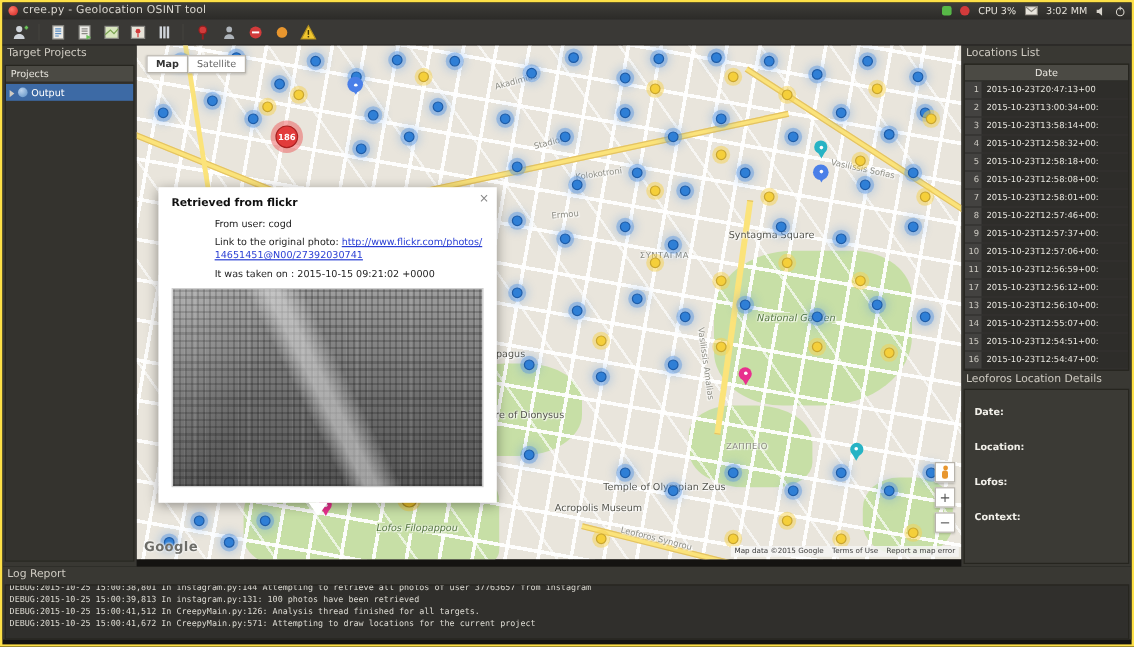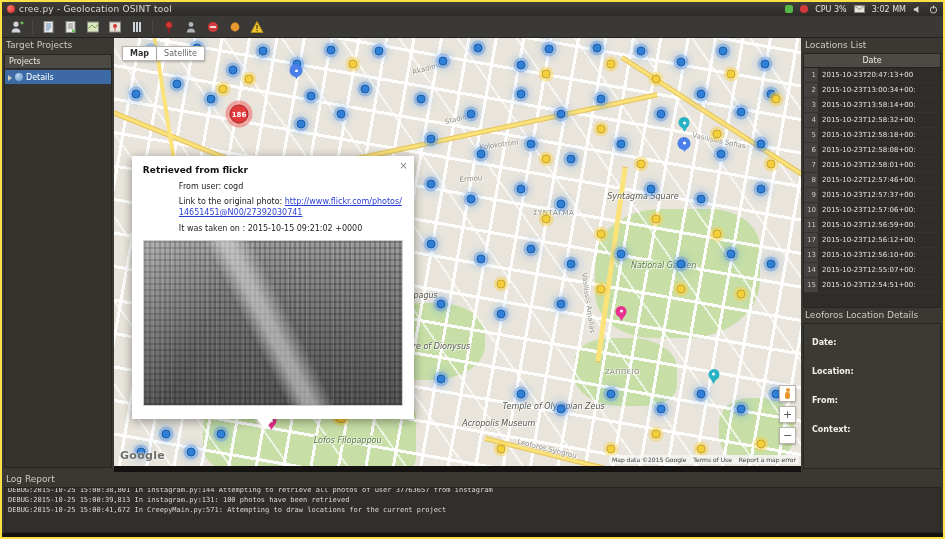--- a/index.html
+++ b/index.html
@@ -54,21 +54,21 @@
   .roads-overlay { position:absolute; inset:0;
     background-image:
       repeating-linear-gradient(100deg, transparent 0 24px, rgba(255,255,255,.95) 24px 27px),
       repeating-linear-gradient(10deg,  transparent 0 30px, rgba(255,255,255,.95) 30px 33px),
       repeating-linear-gradient(55deg,  transparent 0 46px, rgba(255,255,255,.65) 46px 48px); }
   .yroad { position:absolute; background:#fbe37a; border-top:1px solid #e3c264; border-bottom:1px solid #e3c264; }
 
   .map-label { position:absolute; font-size:8px; color:#6f6f66; white-space:nowrap;
                text-shadow:0 0 2px #fff, 0 0 2px #fff, 1px 1px 1px #fff; z-index:3; }
   .map-label.park  { color:#54763f; font-style:italic; }
-  .map-label.place { color:#55554d;font-style:italic; }
+  .map-label.place { color:#55554d; }
   .map-label.station { color:#87877d; font-size:7px; letter-spacing:.4px; }
   .map-label.street  { color:#8d8d84; font-size:7px; }
 
   .markers-layer, .labels-layer { position:absolute; inset:0; }
   .mk { position:absolute; transform:translate(-50%,-50%); z-index:4; border-radius:50%; }
   .mk-blue { width:9px; height:9px; background:#2f7fd6; border:1px solid #1d5ca8;
              box-shadow:0 0 0 3px rgba(90,150,225,.45), 0 0 7px 5px rgba(90,150,225,.28); }
   .mk-yellow { width:9px; height:9px; background:#f5cf3a; border:1px solid #c9a52e;
              box-shadow:0 0 0 3px rgba(245,210,80,.5); }
   .mk-cluster { width:19px; height:19px; background:#e23b3b; border:1px solid #a82020;
@@ -256,21 +256,21 @@
 
   <div class="main">
 
     <div class="left-panel">
       <div class="dock-title">Target Projects</div>
       <div class="projects-box">
         <div class="projects-header">Projects</div>
         <div class="tree">
           <div class="tree-item">
             <span class="user-dot"></span>
-            <span>Details</span>
+            <span>Output</span>
           </div>
         </div>
       </div>
     </div>
 
     <div class="map-wrap">
       <div class="map">
 
         <div class="park" style="left:70%;top:40%;width:24%;height:30%;border-radius:40% 30% 45% 35%;"></div>
         <div class="park" style="left:67%;top:70%;width:15%;height:16%;border-radius:35% 45% 30% 45%;"></div>
@@ -501,37 +501,42 @@
                 <span class="loc-date">2015-10-23T12:56:10+00:</span>
               </div>
               <div class="loc-row">
                 <span class="loc-num">14</span>
                 <span class="loc-date">2015-10-23T12:55:07+00:</span>
               </div>
               <div class="loc-row">
                 <span class="loc-num">15</span>
                 <span class="loc-date">2015-10-23T12:54:51+00:</span>
               </div>
+              <div class="loc-row">
+                <span class="loc-num">16</span>
+                <span class="loc-date">2015-10-23T12:54:47+00:</span>
+              </div>
             </div>
         </div>
       </div>
       <div class="details-section">
         <div class="dock-title">Leoforos Location Details</div>
         <div class="details-body">
             <div class="detail-field">Date:</div>
             <div class="detail-field">Location:</div>
-            <div class="detail-field">From:</div>
+            <div class="detail-field">Lofos:</div>
             <div class="detail-field">Context:</div>
           </div>
       </div>
     </div>
   </div>
 
   <div class="log-panel">
     <div class="dock-title">Log Report</div>
     <div class="log-body">
         <div class="log-line">DEBUG:2015-10-25 15:00:38,801  In instagram.py:144  Attempting to retrieve all photos of user 37763657 from instagram</div>
         <div class="log-line">DEBUG:2015-10-25 15:00:39,813  In instagram.py:131: 100 photos have been retrieved</div>
+        <div class="log-line">DEBUG:2015-10-25 15:00:41,512  In CreepyMain.py:126: Analysis thread finished for all targets.</div>
         <div class="log-line">DEBUG:2015-10-25 15:00:41,672  In CreepyMain.py:571: Attempting to draw locations for the current project</div>
       </div>
   </div>
 
 </div>
 
 </body></html>

